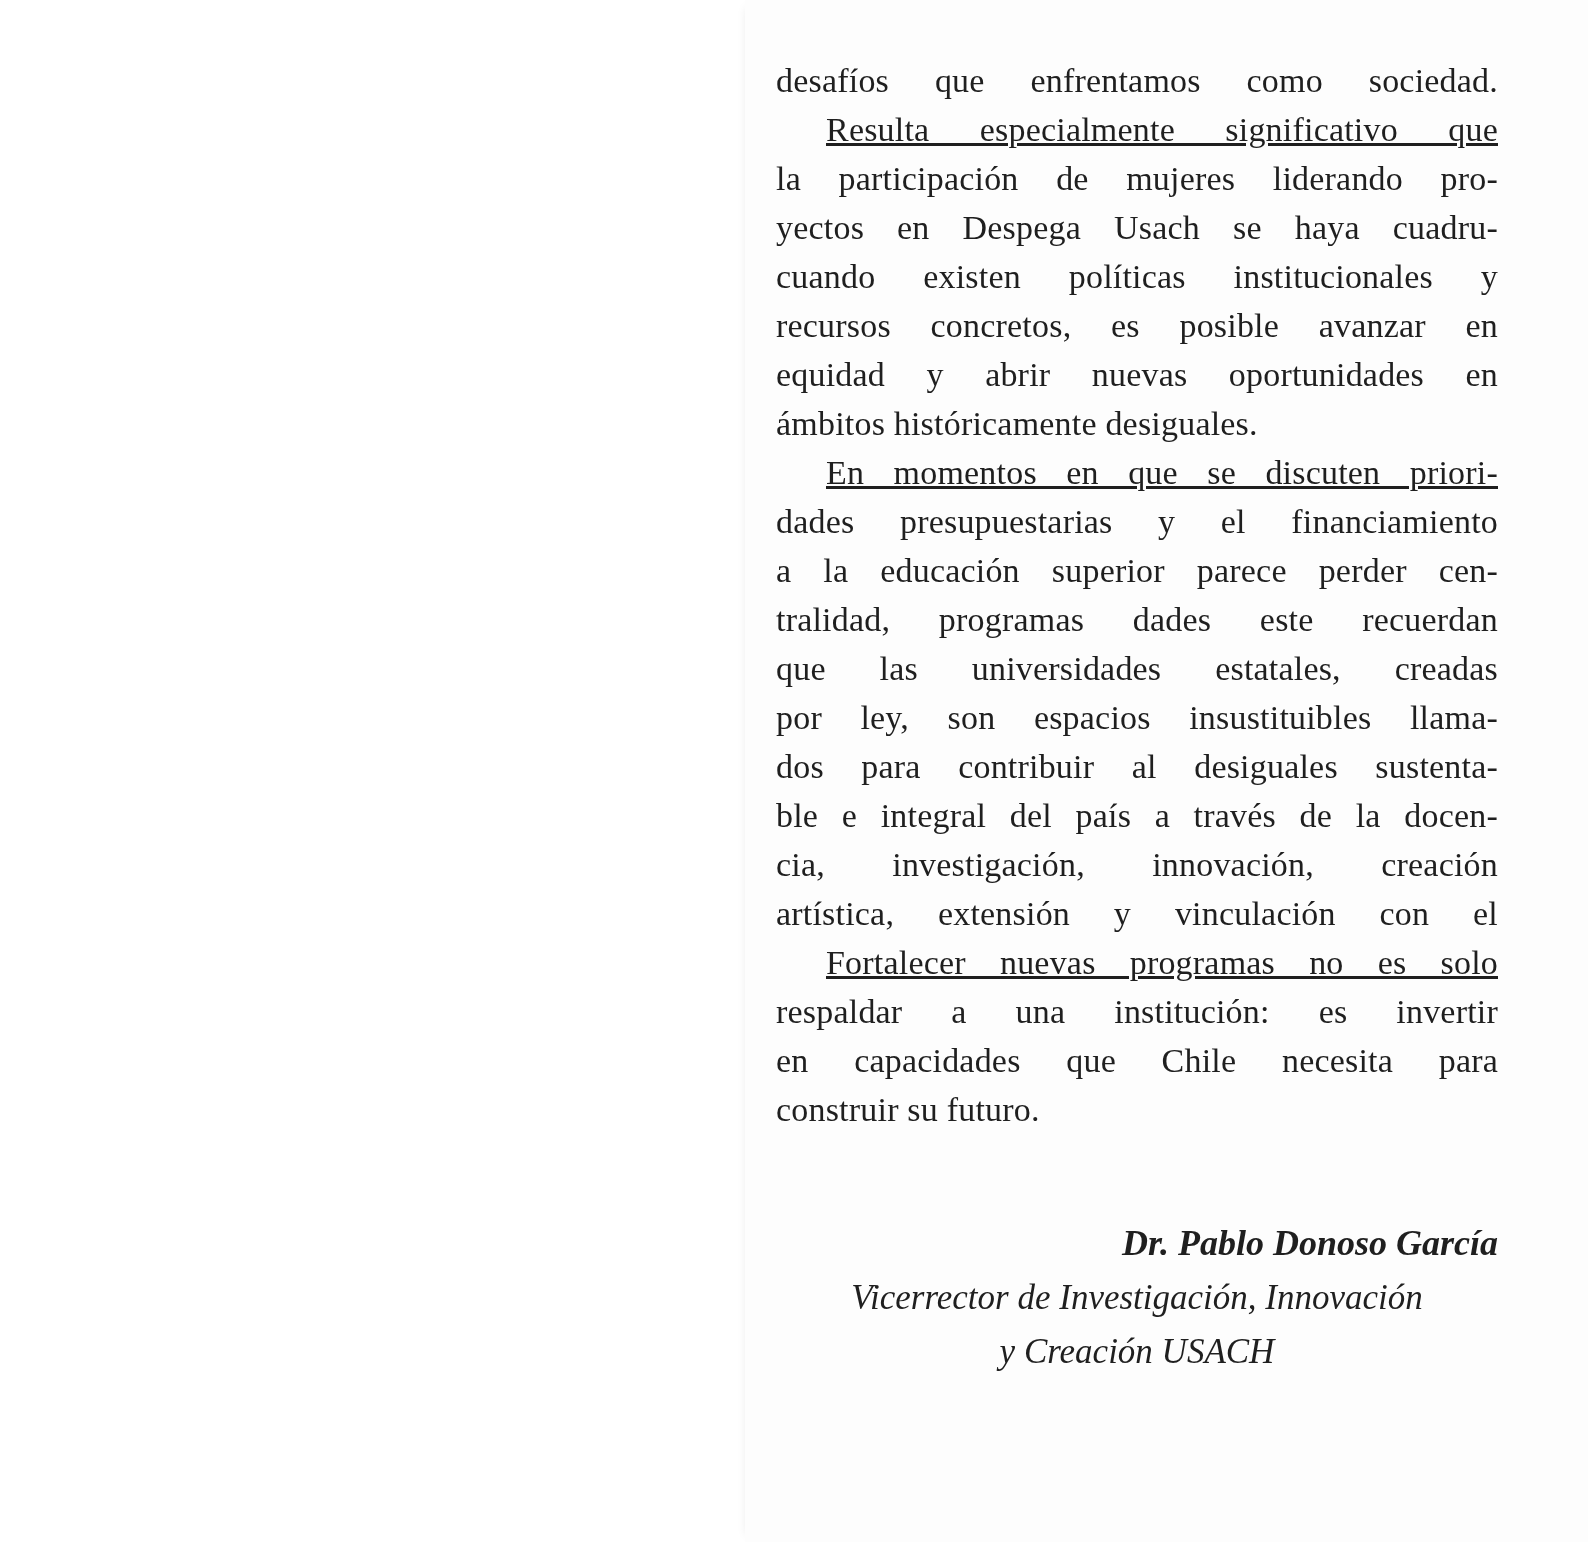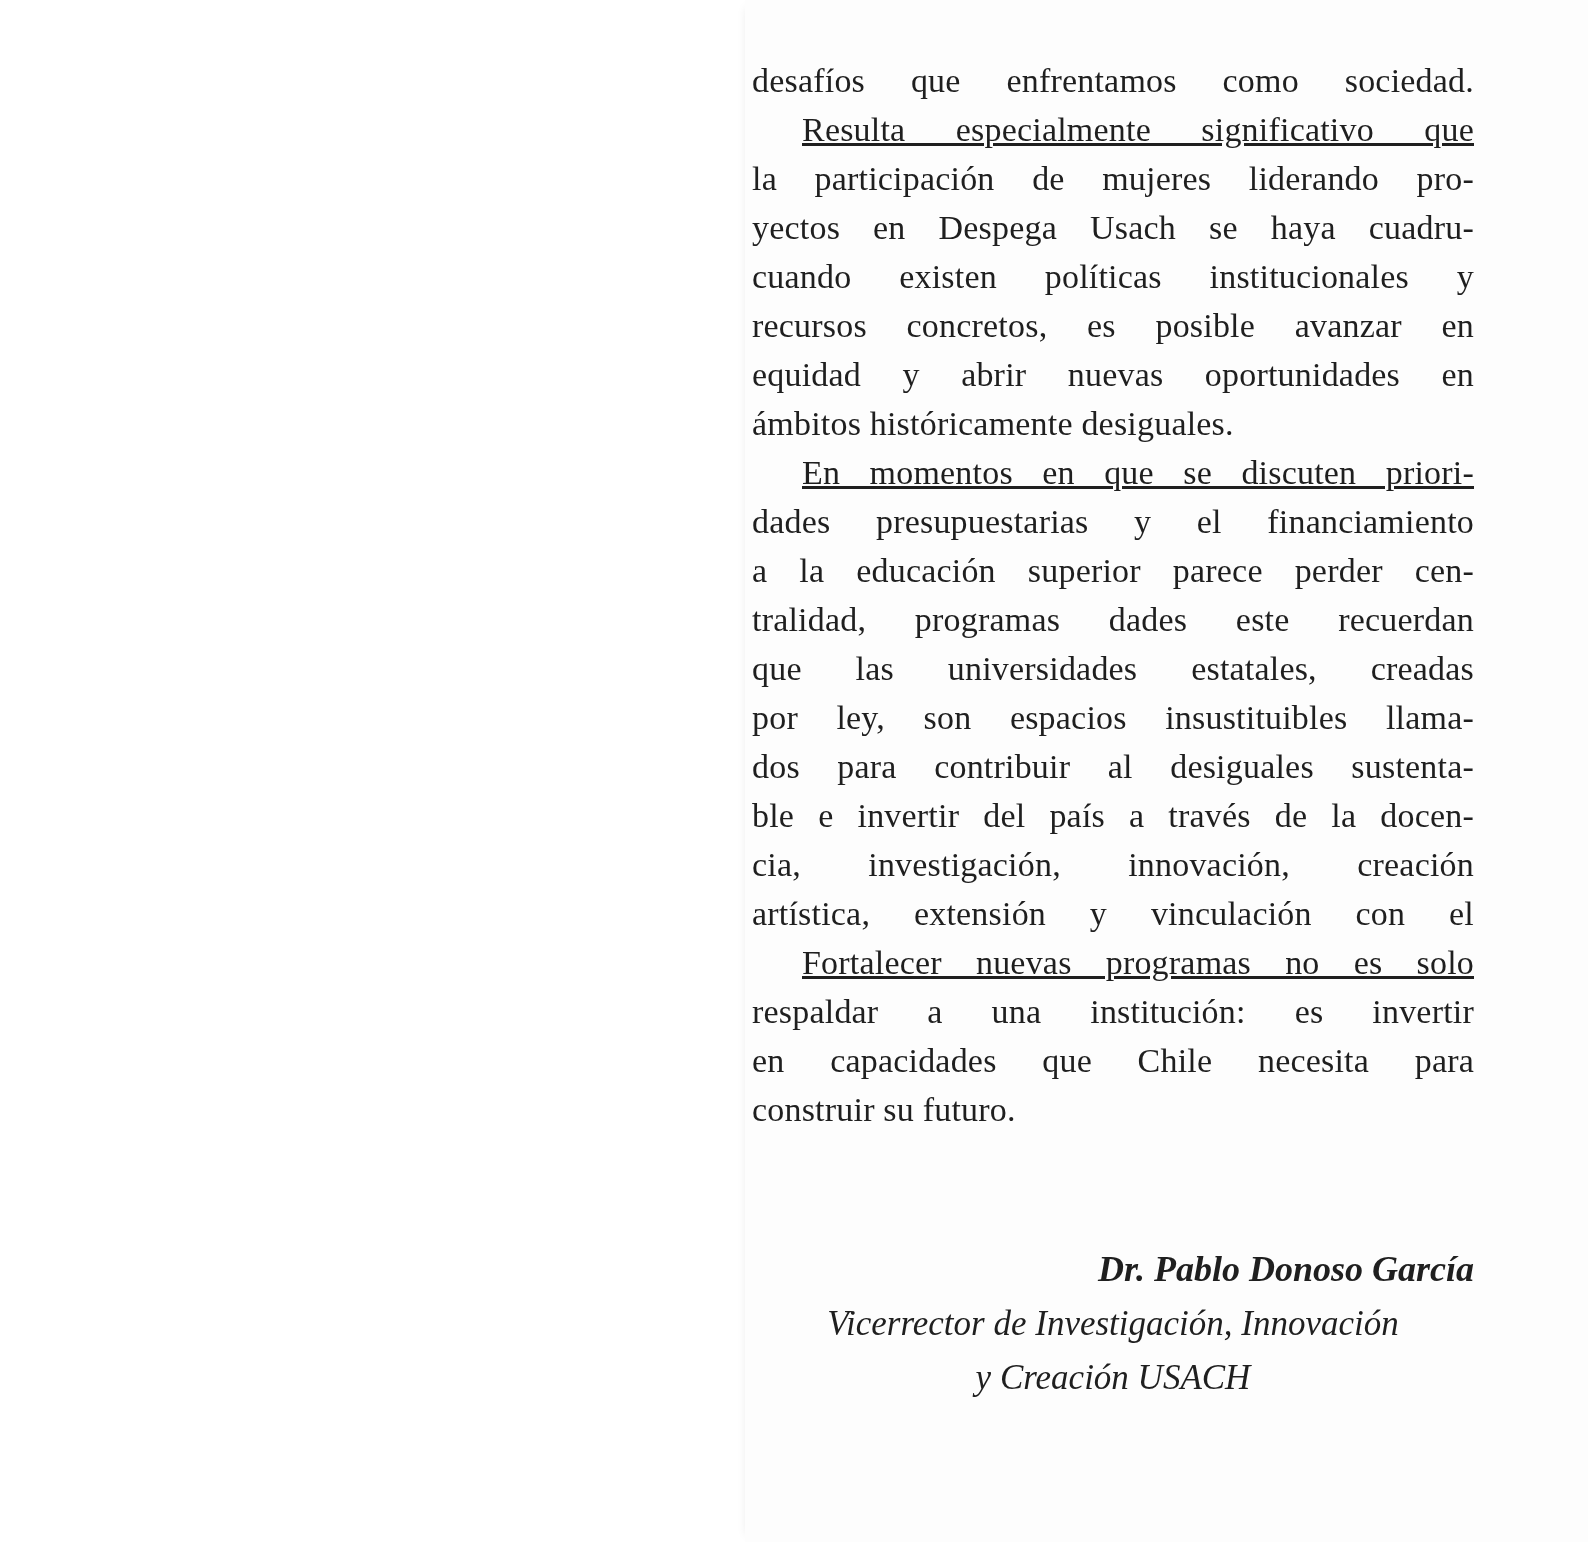--- a/index.html
+++ b/index.html
@@ -20,21 +20,21 @@
     position: absolute;
     left: 745px;
     top: 0;
     width: 843px;
     height: 1542px;
     background: #fdfdfd;
     box-shadow: -6px 0 10px -8px rgba(0,0,0,0.10);
   }
   .text-column {
     position: absolute;
-    left: 752px;
+    left: 776px;
     top: 56px;
     width: 722px;
   }
   .paragraph {
     margin: 0;
     padding: 0;
   }
   .line {
     font-size: 34px;
     line-height: 49px;
@@ -43,21 +43,21 @@
   }
   .line.just {
     text-align: justify;
     text-align-last: justify;
   }
   .line.indent {
     text-indent: 50px;
     text-decoration: underline;
   }
   .signature {
-    margin-top: 108px;
+    margin-top: 82px;
     text-align: right;
     font-style: italic;
   }
   .sig-name {
     font-weight: bold;
     font-size: 36px;
     line-height: 55px;
   }
   .sig-title {
     font-size: 35px;
@@ -85,21 +85,21 @@
           <div class="line">ámbitos históricamente desiguales.</div>
         </div>
         <div class="paragraph">
           <div class="line just indent">En momentos en que se discuten priori-</div>
           <div class="line just">dades presupuestarias y el financiamiento</div>
           <div class="line just">a la educación superior parece perder cen-</div>
           <div class="line just">tralidad, programas dades este recuerdan</div>
           <div class="line just">que las universidades estatales, creadas</div>
           <div class="line just">por ley, son espacios insustituibles llama-</div>
           <div class="line just">dos para contribuir al desiguales sustenta-</div>
-          <div class="line just">ble e invertir del país a través de la docen-</div>
+          <div class="line just">ble e integral del país a través de la docen-</div>
           <div class="line just">cia, investigación, innovación, creación</div>
           <div class="line just">artística, extensión y vinculación con el</div>
         </div>
         <div class="paragraph">
           <div class="line just indent">Fortalecer nuevas programas no es solo</div>
           <div class="line just">respaldar a una institución: es invertir</div>
           <div class="line just">en capacidades que Chile necesita para</div>
           <div class="line">construir su futuro.</div>
         </div>
       </div>

